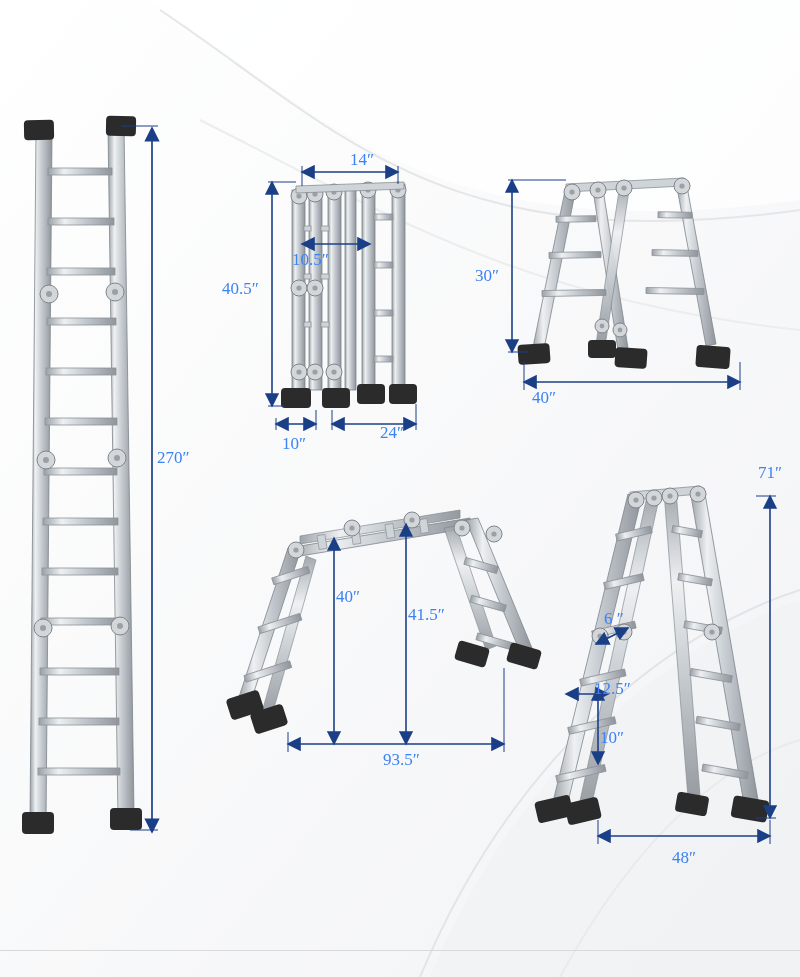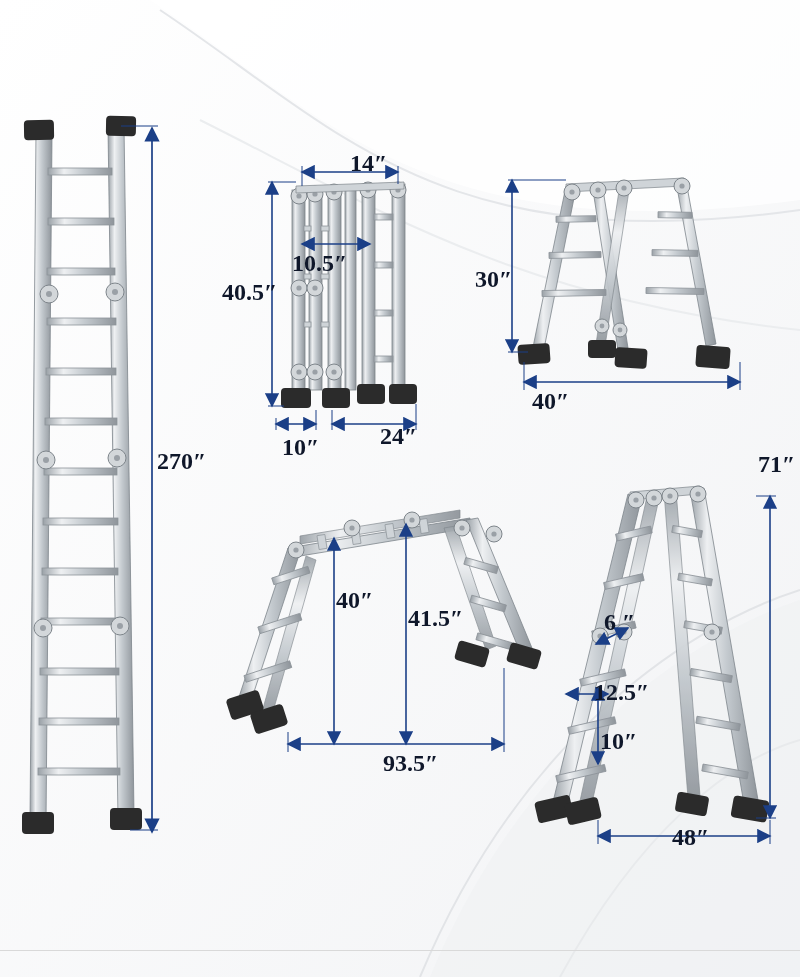--- a/index.html
+++ b/index.html
@@ -15,24 +15,24 @@
   }
   #stage {
     position: absolute;
     left: 0; top: 0;
     width: 800px; height: 977px;
     background: #ffffff;
   }
   .bg-swoosh { position: absolute; left:0; top:0; width:800px; height:977px; }
   .dim-label {
     position: absolute;
-    color: #0f172a;
+    color: #3b82f6;
     font-family: "Liberation Serif", serif;
-    font-size: 24px;
-    font-weight: 700;
+    font-size: 17px;
+    font-weight: 400;
     white-space: nowrap;
     letter-spacing: 0px;
   }
   .svg-layer { position:absolute; left:0; top:0; width:800px; height:977px; }
   .divider {
     position: absolute;
     left: 0; top: 950px;
     width: 800px; height: 1px;
     background: #d9d9d9;
   }
@@ -393,24 +393,24 @@
   <div class="dim-label" style="left:475px; top:266px;">30″</div>
 
   <div class="dim-label" style="left:532px; top:388px;">40″</div>
 
   <div class="dim-label" style="left:336px; top:587px;">40″</div>
 
   <div class="dim-label" style="left:408px; top:605px;">41.5″</div>
 
   <div class="dim-label" style="left:383px; top:750px;">93.5″</div>
 
-  <div class="dim-label" style="left:758px; top:451px;text-align:right;">71″</div>
+  <div class="dim-label" style="left:758px; top:463px;text-align:right;">71″</div>
 
   <div class="dim-label" style="left:604px; top:609px;">6 ″</div>
 
   <div class="dim-label" style="left:562px; top:679px;margin-left:32px;">12.5″</div>
 
   <div class="dim-label" style="left:600px; top:728px;">10″</div>
 
-  <div class="dim-label" style="left:672px; top:824px;">48″</div>
+  <div class="dim-label" style="left:672px; top:848px;">48″</div>
 
   <div class="divider"></div>
 </div>
 
 </body></html>

